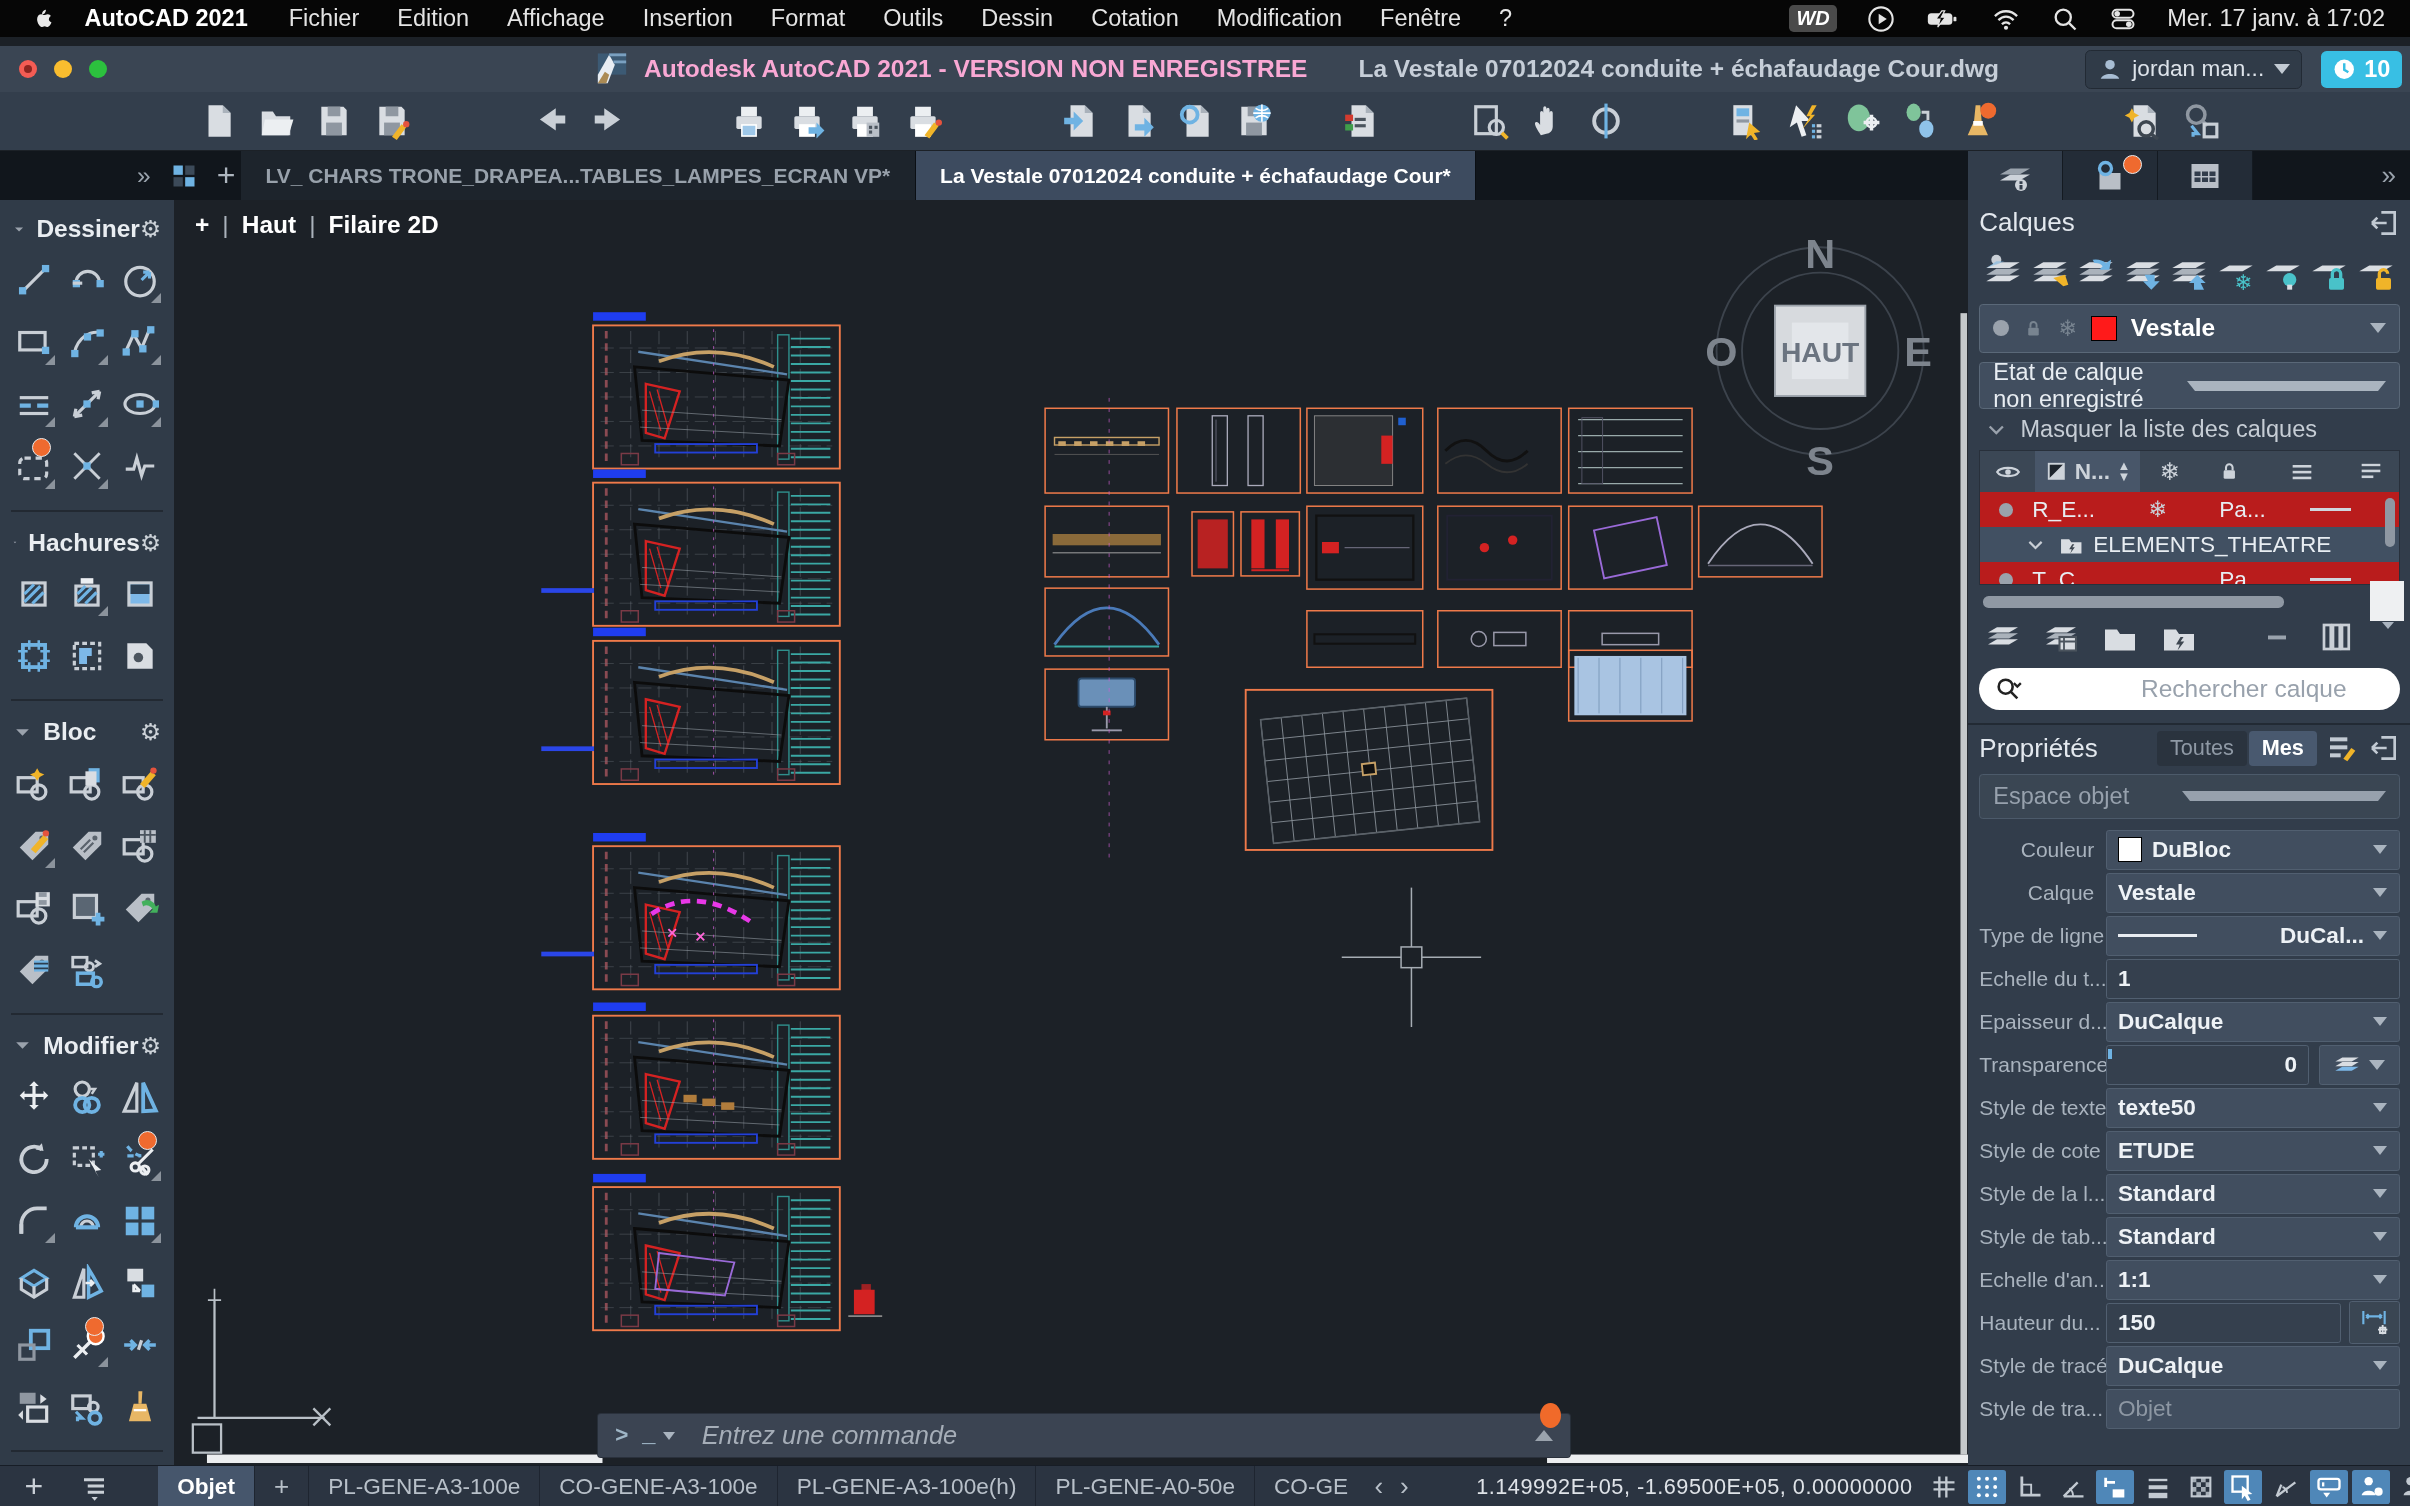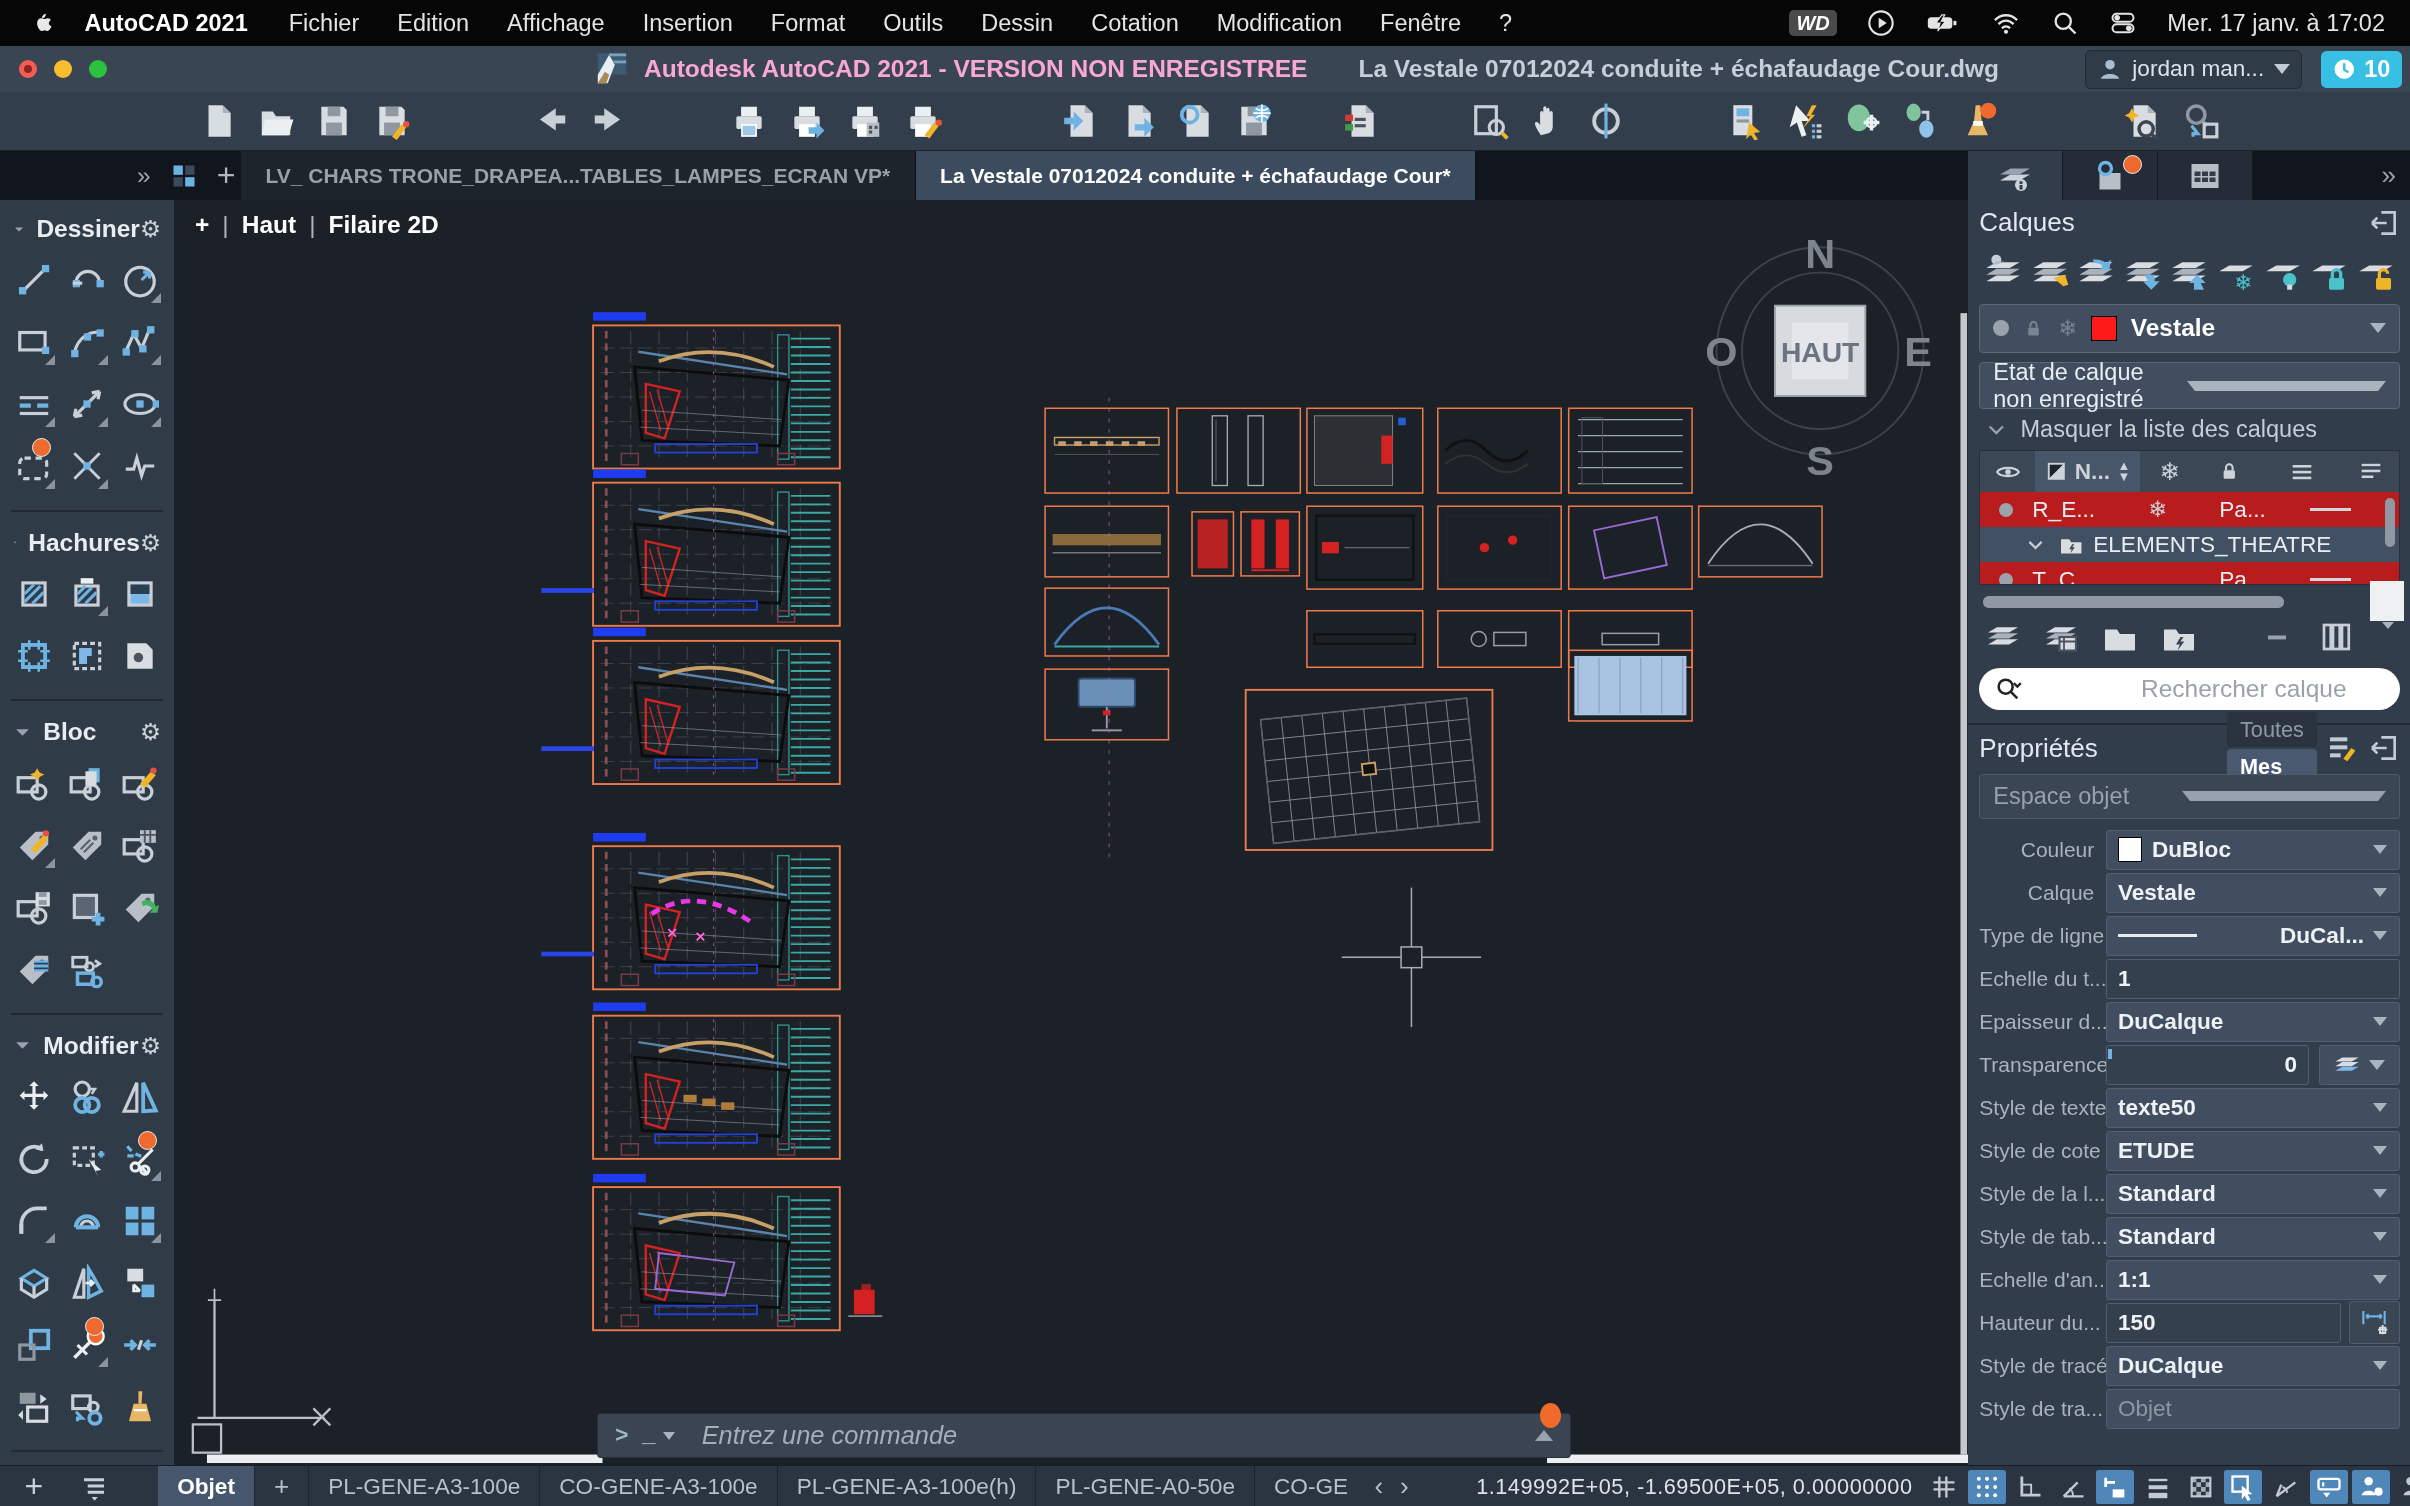--- a/index.html
+++ b/index.html
@@ -1,20 +1,20 @@
 <!DOCTYPE html>
 <html style="font-size:15px"><head>
 <meta charset="utf-8">
 <style>
   html,body{margin:0;padding:0;background:#000;}
   #screen{position:relative;width:2411px;height:1507px;background:#1c2127;overflow:hidden;
           font-family:"Liberation Sans",sans-serif;color:#dfe3e8;}
   .ic{display:block;}
   
-  #menubar{position:absolute;top:0;left:0;right:0;height:46px;background:#060606;display:flex;align-items:center;font-size:23.5px;color:#e4e4e4;}
+  #menubar{position:absolute;top:0;left:0;right:0;height:37px;background:#060606;display:flex;align-items:center;font-size:23.5px;color:#e4e4e4;}
   .mb-apple{margin:0 28px 0 32px;}
   .mb-app{font-weight:bold;color:#fff;margin-right:41px;}
   .mb-item{margin-right:38px;white-space:nowrap;}
   .mb-right{margin-left:auto;display:flex;align-items:center;gap:30px;margin-right:26px;}
   .wd-chip{background:#4a4a4a;border-radius:4.7px;padding:1.9px 7.5px;font-style:italic;font-weight:bold;font-size:20px;color:#fff;}
   .mb-clock{font-size:23.5px;white-space:nowrap;}
   
   #titlebar{position:absolute;top:46px;left:0;right:0;height:46px;background:#3a4553;border-bottom:0.9px solid #232c37;}
   .tl{position:absolute;top:14px;width:18px;height:18px;border-radius:50%;}
   .tb-center{position:absolute;left:595px;top:0;height:46px;display:flex;align-items:center;}
@@ -1553,21 +1553,21 @@
         <svg class="ic" width="28" height="28" viewBox="0 0 24 24">
             <circle cx="10" cy="10" r="6" fill="none" stroke="#222" stroke-width="2.2"></circle>
             <line x1="14.5" y1="14.5" x2="20" y2="20" stroke="#222" stroke-width="2.2"></line>
             <path d="M17 7l3 3 3-3" fill="none" stroke="#222" stroke-width="2"></path>
           </svg>
         <input type="text" placeholder="Rechercher calque" style="">
       </div>
       <div class="rp-divide"></div>
       <div class="props-head">
         <span class="rp-title">Propriétés</span>
-        <span style="margin-left:auto;display:flex;gap:1.9px;flex-direction:column;">
+        <span style="margin-left:auto;display:flex;gap:1.9px;">
           <span class="chip off">Toutes</span>
           <span class="chip on">Mes</span>
         </span>
         <span>
             <svg class="ic" width="32" height="32" viewBox="0 0 24 24">
               <rect x="3" y="4" width="13" height="3" fill="#c2cad3"></rect>
               <rect x="3" y="10" width="13" height="3" fill="#c2cad3"></rect>
               <rect x="3" y="16" width="8" height="3" fill="#c2cad3"></rect>
               <path d="M13 20l6-8 3 2-6 8z" fill="#f0b429"></path>
             </svg>

